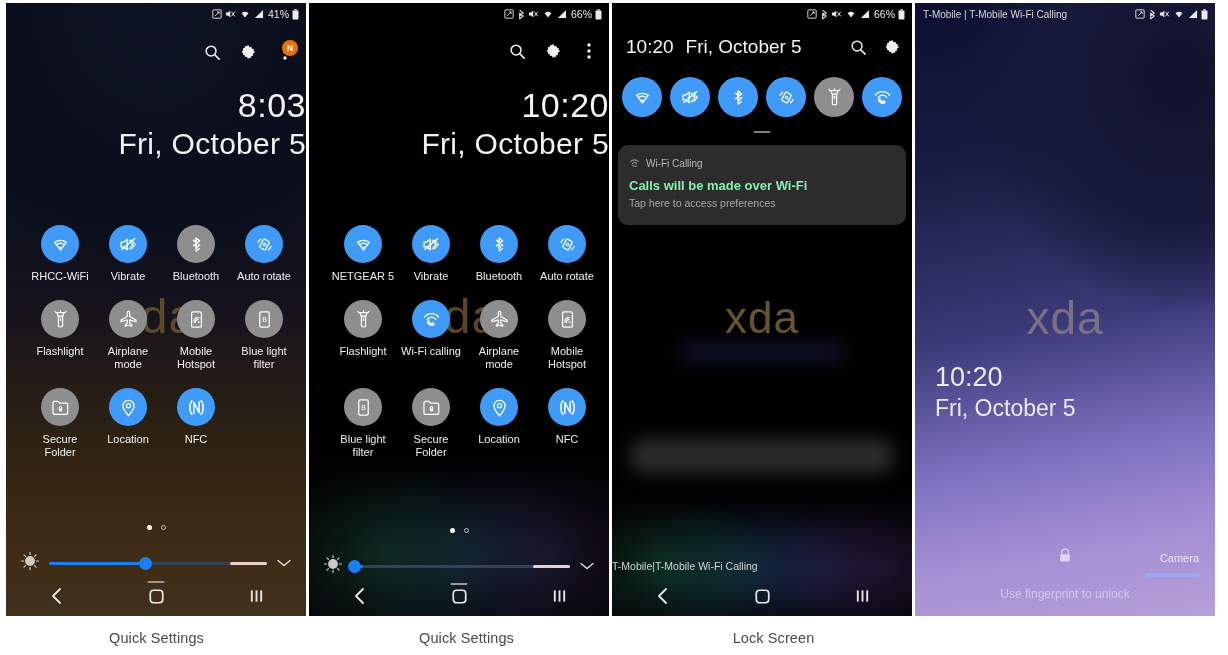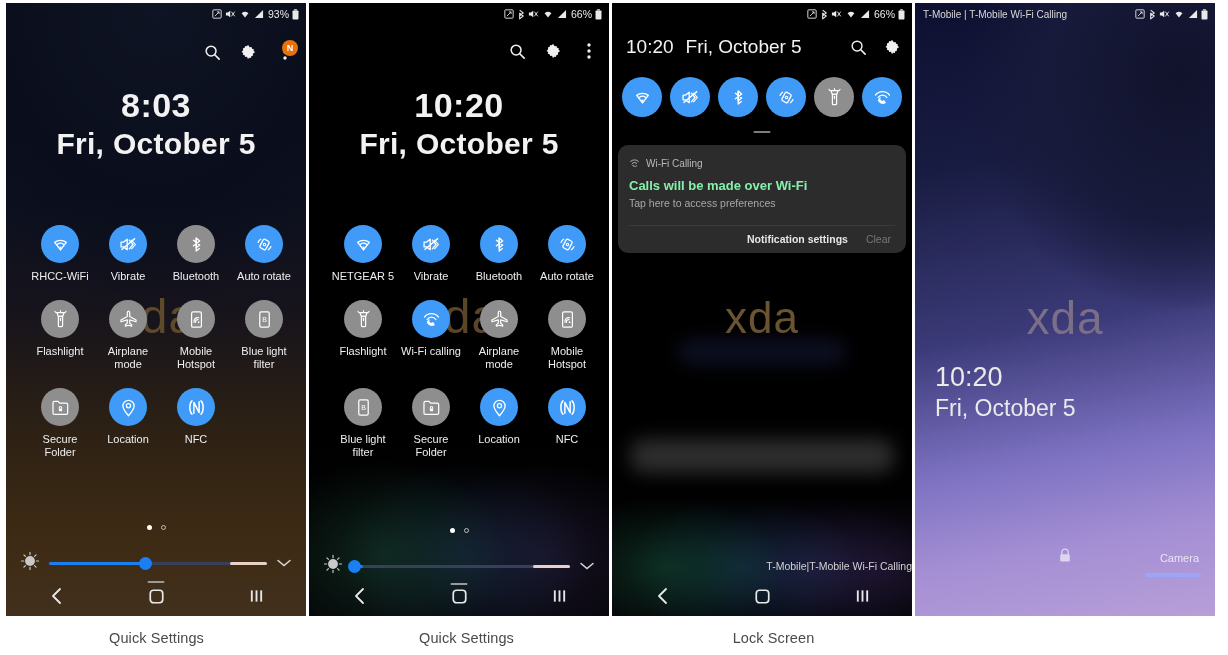--- a/index.html
+++ b/index.html
@@ -72,22 +72,22 @@
     position: absolute; top: -1px; right: -2px;
     width: 16px; height: 16px; border-radius: 50%;
     background: #e8710a; color: #fff;
     font-size: 9px; font-weight: bold;
     display: flex; align-items: center; justify-content: center;
   }
 
   
   .clockblock {
     position: absolute; top: 82px; left: 0; right: 0;
-    text-align: center; color: #f2f2f2;
-    z-index: 5; font-weight: 700;
+    text-align: right; color: #f2f2f2;
+    z-index: 5; font-weight: 400;
   }
   .clock-time { font-size: 34px; line-height: 40px; letter-spacing: .5px; }
   .clock-date { font-size: 30px; line-height: 38px; letter-spacing: .3px; }
 
   
   .xda {
     position: absolute; left: 0; right: 0;
     text-align: center;
     font-size: 48px; font-weight: 300;
     letter-spacing: 1px;
@@ -163,21 +163,21 @@
   .notif-actions {
     display: flex; justify-content: flex-end; gap: 18px;
     border-top: 1px solid #3a3a3a; padding: 7px 4px 8px 0;
   }
   .notif-act { font-size: 10.5px; color: #e6e6e6; font-weight: bold; cursor: pointer; }
   .notif-act.dim { color: #777; font-weight: normal; }
 
   
   .carrier-foot {
     position: absolute; left: 0; right: 0; bottom: 44px;
-    text-align: right; font-size: 10.5px; color: #d2d2d2; z-index: 5;
+    text-align: left; font-size: 10.5px; color: #d2d2d2; z-index: 5;
   }
 
   
   .lock-clock {
     position: absolute; left: 20px; top: 358px; color: #eaeaea;
     font-weight: 300; z-index: 4;
   }
   .lock-time { font-size: 27px; line-height: 32px; }
   .lock-date { font-size: 23px; line-height: 30px; }
   .lock-icon { position: absolute; left: 50%; transform: translateX(-50%); top: 545px; z-index: 4; }
@@ -219,21 +219,21 @@
           <span class="sb-ico"><svg width="11" height="10" viewBox="0 0 13 12">
                 <path d="M1 4.3h2.3L6.2 2v8L3.3 7.7H1z" fill="#e9e9e9"></path>
                 <path d="M7.6 3.2l4 5.6M11.6 3.2l-4 5.6" stroke="#e9e9e9" stroke-width="1.1"></path>
               </svg></span>
           <span class="sb-ico"><svg width="12" height="10" viewBox="0 0 14 11">
                 <path d="M7 9.6 L3 4.6a6.3 6.3 0 0 1 8 0z" fill="#e9e9e9"></path>
               </svg></span>
           <span class="sb-ico"><svg width="10" height="10" viewBox="0 0 11 11">
                 <path d="M10 1 L10 10 L1 10 Z" fill="#e9e9e9"></path>
               </svg></span>
-          <span class="sb-pct">93%</span>
+          <span class="sb-pct">41%</span>
           <span class="sb-ico"><svg width="7" height="11" viewBox="0 0 8 12">
                 <rect x="2.4" y="0" width="3.2" height="1.4" fill="#e9e9e9"></rect>
                 <rect x="0.6" y="1.4" width="6.8" height="10.2" rx="1" fill="#e9e9e9"></rect>
               </svg></span>
         </div>
       </div>
 
       <div class="hdr">
         <span class="hdr-ico">
             <svg width="17" height="17" viewBox="0 0 18 18">
@@ -759,24 +759,20 @@
         <div class="notif-app">
           <span><svg width="11" height="11" viewBox="0 0 14 14">
                 <path d="M2 5.6a7 7 0 0 1 10 0" fill="none" stroke="#b9b9b9" stroke-width="1.2" stroke-linecap="round"></path>
                 <path d="M4.2 8a4 4 0 0 1 5.6 0" fill="none" stroke="#b9b9b9" stroke-width="1.2" stroke-linecap="round"></path>
                 <path d="M4 10.2c1.2 1.8 4 2.4 5.6 1.2" fill="none" stroke="#b9b9b9" stroke-width="1.2" stroke-linecap="round"></path>
               </svg></span>
           <span class="notif-app-name">Wi-Fi Calling</span>
         </div>
         <div class="notif-title">Calls will be made over Wi-Fi</div>
         <div class="notif-sub">Tap here to access preferences</div>
-        <div class="notif-actions">
-          <span class="notif-act">Notification settings</span>
-          <span class="notif-act dim">Clear</span>
-        </div>
       </div>
 
       <div class="xda" style="top:290px;color:#6b5430;font-size:44px;">xda</div>
 
       <div class="blur-band" style="top:436px;height:34px;background:rgba(150,150,150,.30);"></div>
       <div class="blur-band" style="top:336px;height:26px;left:22%;right:22%;background:rgba(40,50,110,.30);"></div>
 
       <div class="carrier-foot">T-Mobile|T-Mobile Wi-Fi Calling</div>
 
       <div class="navbar">
@@ -837,20 +833,21 @@
       <div class="lock-clock">
         <div class="lock-time">10:20</div>
         <div class="lock-date">Fri, October 5</div>
       </div>
 
       <span class="lock-icon"><svg width="13" height="15" viewBox="0 0 13 15">
             <path d="M3.3 6.4V4.3a3.2 3.2 0 0 1 6.4 0v2.1" fill="none" stroke="rgba(255,255,255,.62)" stroke-width="1.3"></path>
             <rect x="1.7" y="6.2" width="9.6" height="7.4" rx="1.4" fill="rgba(255,255,255,.62)"></rect>
           </svg></span>
 
+      <div class="lock-hint">Use fingerprint to unlock</div>
 
       <div class="lock-camera">Camera</div>
       <div class="lock-camera-bar"></div>
     </div>
 
   </div>
 
   <div class="captions">
     <div class="caption">Quick Settings</div>
     <div class="caption">Quick Settings</div>

